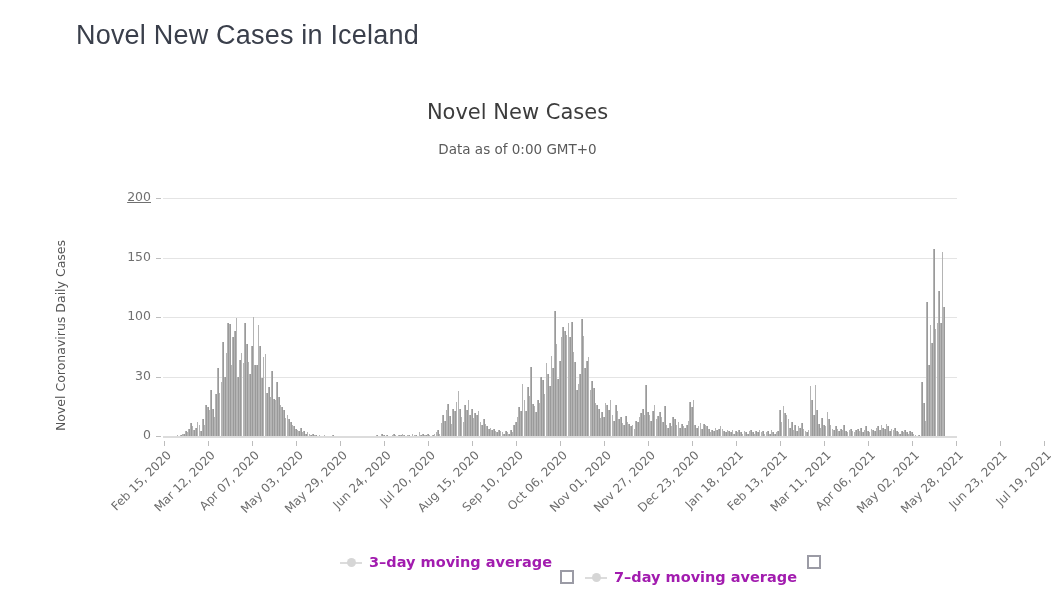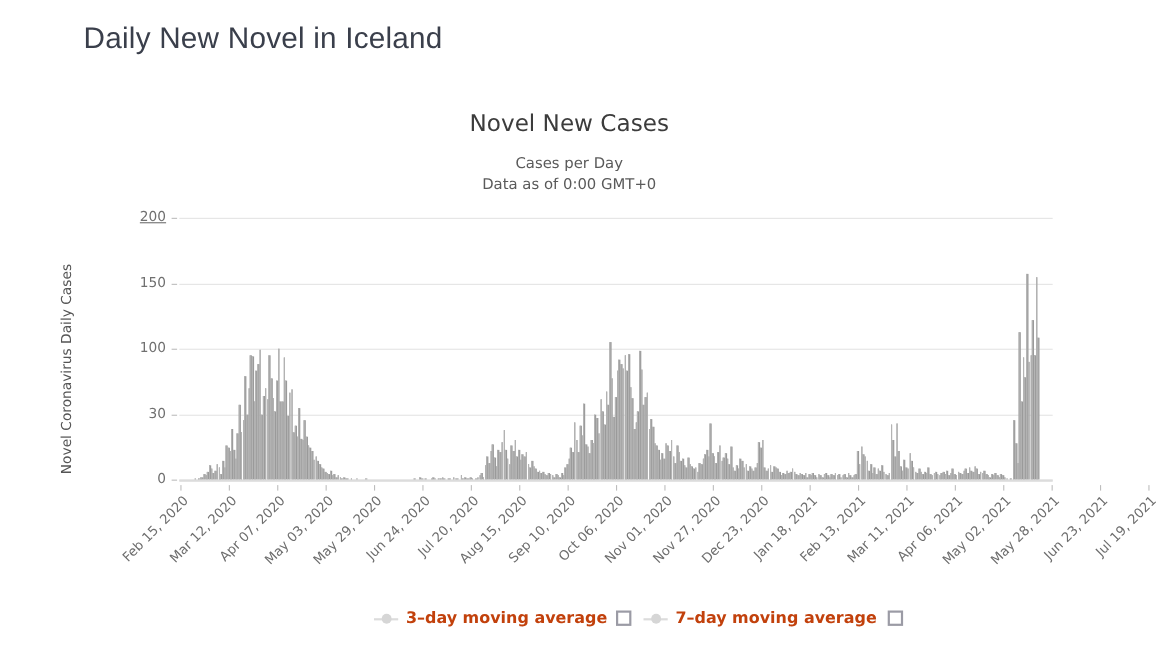--- a/index.html
+++ b/index.html
@@ -163,42 +163,41 @@
   .legend-line.dim .dt { background: #d6d6d6; }
   .legend-label {
     font-size: 14.5px;
     font-family: "DejaVu Sans", sans-serif;
   }
   .legend-label.active {
     color: #2b2b2b;
     font-weight: bold;
   }
   .legend-label.inactive {
-    color: #c2410c;
+    color: #a21caf;
     font-weight: bold;
   }
   .legend-checkbox {
     width: 14px;
     height: 14px;
     border: 2px solid #9b9ba5;
     background: #fff;
     box-sizing: border-box;
   }
 </style>
 </head>
 <body>
 
-<div id="page-title">Daily New Novel in Iceland</div>
+<div id="page-title">Novel New Cases in Iceland</div>
 
 <div id="chart-panel">
 
   <div id="chart-title">Novel New Cases</div>
 
   <div id="chart-subtitle">
-    <div>Cases per Day</div>
     <div>Data as of 0:00 GMT+0</div>
   </div>
 
   <div id="plot-wrap">
     <div id="y-axis-title">Novel Coronavirus Daily Cases</div>
     <div id="grid-layer">
         <div class="gridline" style="left: 163px; width: 794px; top: 348px; background: rgb(220, 220, 220);"></div>
         <div class="gridline" style="left: 163px; width: 794px; top: 289px;"></div>
         <div class="gridline" style="left: 163px; width: 794px; top: 229px;"></div>
         <div class="gridline" style="left: 163px; width: 794px; top: 170px;"></div>
@@ -675,21 +674,21 @@
   </div>
 
   <div id="legend">
       <div class="legend-item" style="left: 340px; top: 5px;">
         <span class="legend-line dim">
           <span class="ln"></span>
           <span class="dt"></span>
         </span>
         <span class="legend-label inactive">3–day moving average</span>
       </div>
-      <div class="legend-item" style="left: 560px; top: 5px;">
+      <div class="legend-item" style="left: 560px; top: 20px;">
         <div class="legend-checkbox" style="margin-right: 11px;"></div>
         <span class="legend-line dim">
           <span class="ln"></span>
           <span class="dt"></span>
         </span>
         <span class="legend-label inactive">7–day moving average</span>
       </div>
       <div class="legend-checkbox" style="position: absolute; left: 807px; top: 9px;"></div>
     </div>
 

